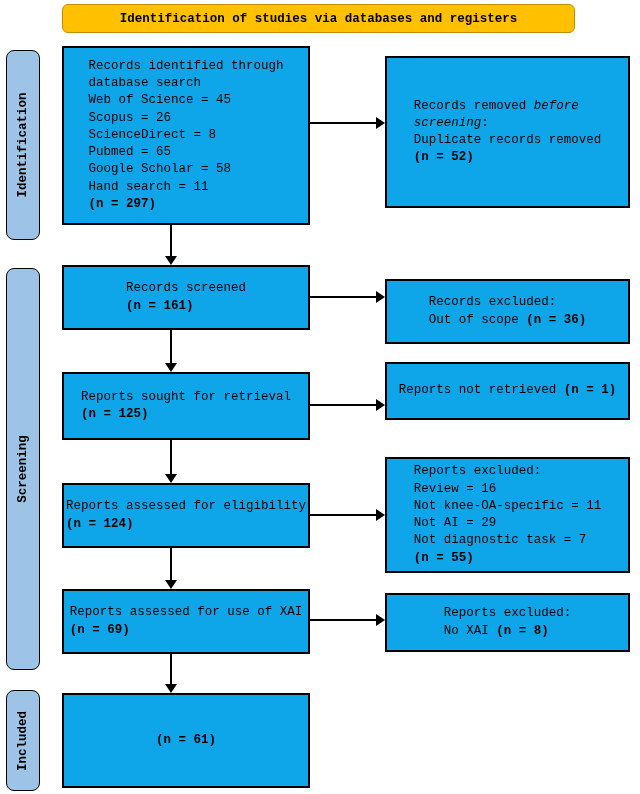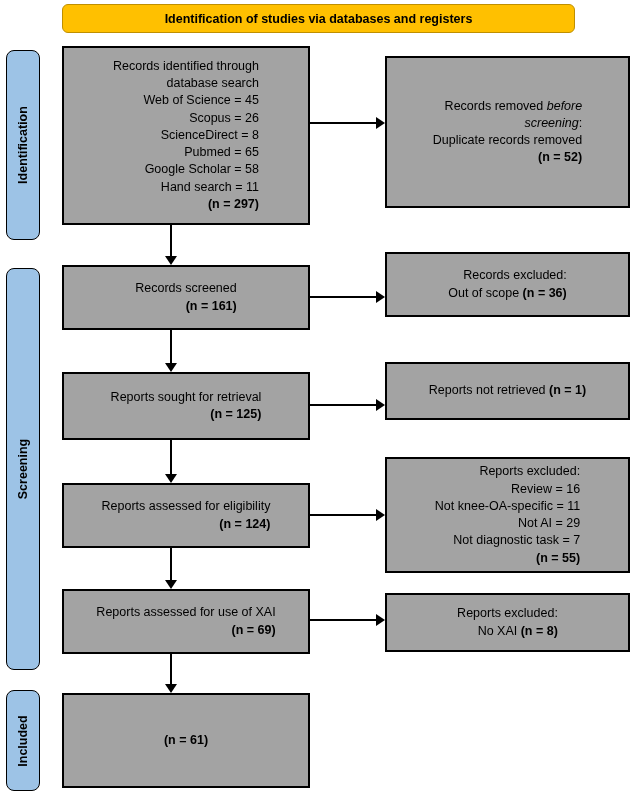--- a/index.html
+++ b/index.html
@@ -1,21 +1,21 @@
 <!DOCTYPE html>
 <html style="--banner-bg: #FFC000; --banner-border: #BF8F00; --sidebar-bg: #9DC3E6;"><head>
 <meta charset="utf-8">
 <style>
   html, body { margin: 0; padding: 0; background: #ffffff; }
   #canvas {
     position: relative;
     width: 640px;
     height: 794px;
     background: #ffffff;
-    font-family: Liberation Sans, sans-serif;
+    font-family: Liberation Mono, monospace;
     color: #000000;
     overflow: hidden;
   }
   .banner {
     position: absolute;
     left: 62px; top: 4px; width: 511px; height: 27px;
     background: var(--banner-bg, #FFC000);
     border: 1.5px solid var(--banner-border, #BF8F00);
     border-radius: 6px;
     display: flex; align-items: center; justify-content: center;
@@ -29,24 +29,24 @@
     border-radius: 8px;
     display: flex; align-items: center; justify-content: center;
   }
   .sidebar .vtext {
     transform: rotate(-90deg);
     white-space: nowrap;
     font-weight: bold; font-size: 12.5px;
   }
   .fbox {
     position: absolute;
-    background: #a3a3a3;
+    background: #0ea5e9;
     border: 2px solid #000000;
     display: flex; align-items: center; justify-content: center;
-    text-align: right;
+    text-align: left;
     font-size: 12.5px; line-height: 1.38;
     box-sizing: border-box;
   }
   .col-left  { left: 62px;  width: 248px; }
   .col-right { left: 385px; width: 245px; }
   .vline { position: absolute; width: 2px; background: #000000; }
   .vhead {
     position: absolute; width: 0; height: 0;
     border-left: 6px solid transparent;
     border-right: 6px solid transparent;
@@ -123,21 +123,21 @@
   </div>
 
   <div class="fbox col-right" style="top:56px; height:152px;">
     <div>
         <div><span>Records removed </span><span style="font-style: italic;">before</span></div>
         <div><span style="font-style: italic;">screening</span><span>:</span></div>
         <div><span>Duplicate records removed</span></div>
         <div><span style="font-weight: bold;">(n = 52)</span></div>
       </div>
   </div>
-  <div class="fbox col-right" style="top:252px; height:65px;">
+  <div class="fbox col-right" style="top:279px; height:65px;">
     <div>
         <div><span>Records excluded:</span></div>
         <div><span>Out of scope </span><span style="font-weight: bold;">(n = 36)</span></div>
       </div>
   </div>
   <div class="fbox col-right" style="top:362px; height:58px;">
     <div>
         <div><span>Reports not retrieved </span><span style="font-weight: bold;">(n = 1)</span></div>
       </div>
   </div>

